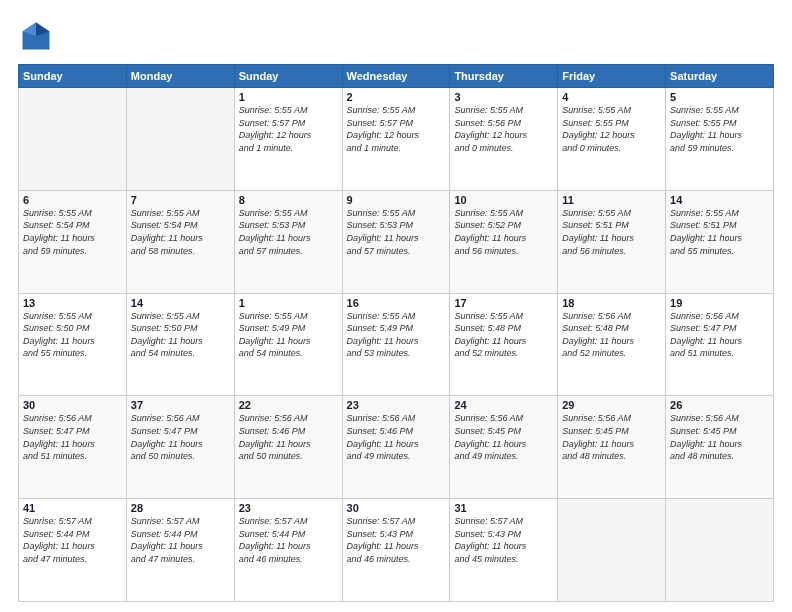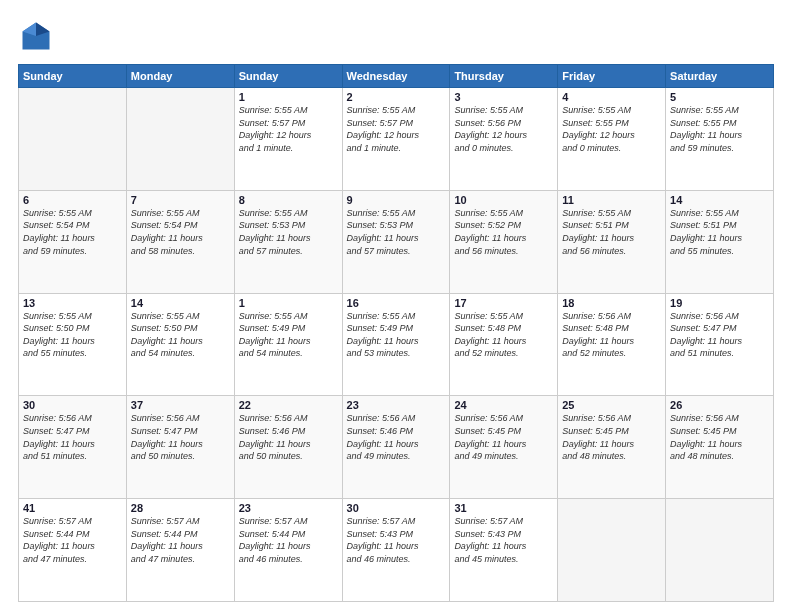--- a/index.html
+++ b/index.html
@@ -305,21 +305,21 @@
 and 49 minutes.</div>
           </td>
           <td>
             <span class="day-num">24</span>
             <div class="day-info" style="white-space: pre-line;">Sunrise: 5:56 AM
 Sunset: 5:45 PM
 Daylight: 11 hours
 and 49 minutes.</div>
           </td>
           <td>
-            <span class="day-num">25</span>
+            <span class="day-num">29</span>
             <div class="day-info" style="white-space: pre-line;">Sunrise: 5:56 AM
 Sunset: 5:45 PM
 Daylight: 11 hours
 and 48 minutes.</div>
           </td>
           <td>
             <span class="day-num">26</span>
             <div class="day-info" style="white-space: pre-line;">Sunrise: 5:56 AM
 Sunset: 5:45 PM
 Daylight: 11 hours

